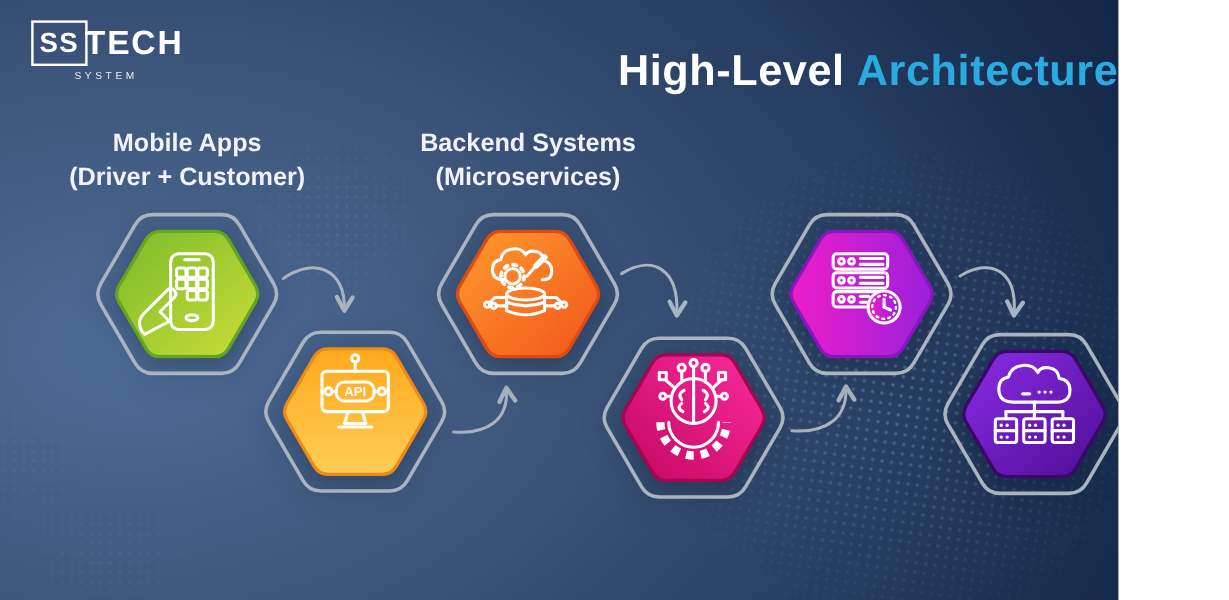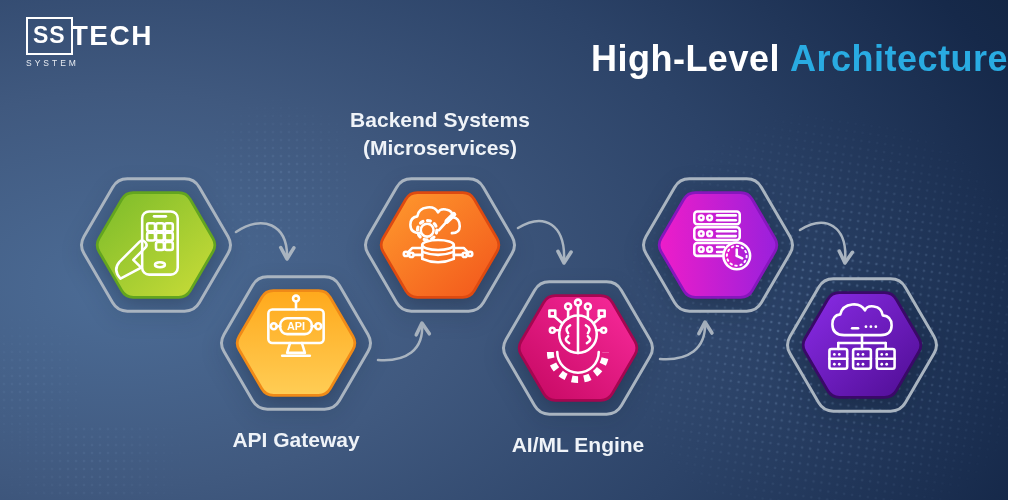--- a/index.html
+++ b/index.html
@@ -1,21 +1,21 @@
 <!DOCTYPE html>
 <html><head>
 <meta charset="utf-8">
 <style>
   html,body{margin:0;padding:0;}
   body{
     width:1024px;height:500px;overflow:hidden;
     font-family:"Liberation Sans", sans-serif;
   }
   .stage{
-    position:relative;width:1008px;height:500px;overflow:hidden;
+    position:relative;width:932px;height:500px;overflow:hidden;
     background:radial-gradient(115% 140% at 12% 58%,
       #4C6C96 0%, #40597F 28%, #2C4368 55%, #16294A 82%, #0F2038 100%);
     text-decoration:underline;
   }
   
   .dots{
     position:absolute;pointer-events:none;
     background-image:radial-gradient(rgba(140,172,212,0.42) 1.1px, transparent 1.7px);
     background-size:8px 8px;
   }
@@ -42,21 +42,21 @@
   
   .logo{position:absolute;left:26px;top:17px;color:#fff;}
   .logo-main{display:flex;align-items:center;}
   .ss-frame{
     border:2.5px solid #fff;padding:5px 5px 6px 5px;
     font-size:23px;font-weight:bold;line-height:1;letter-spacing:1px;
   }
   .tech{font-size:28px;font-weight:bold;letter-spacing:1.5px;margin-left:-2px;line-height:1;}
   .logo-sub{
     font-size:8.5px;letter-spacing:3px;color:#E8ECF2;
-    text-align:left;margin-top:3px;padding-right:2px;
+    text-align:center;margin-top:3px;padding-right:2px;
   }
   
   .title{
     position:absolute;left:0;top:38px;width:100%;text-align:right;
     font-size:36px;font-weight:bold;letter-spacing:.5px;color:#FFFFFF;
   }
   .title .hl{color:#29ABE2;margin-left:10px;}
   
   .node{position:absolute;width:158px;height:142px;}
   .node svg.hex{
@@ -113,20 +113,22 @@
       </marker>
     </defs>
     <path class="flow" d="M236 232 C 262 214, 288 224, 287 258" marker-end="url(#ah)"></path>
     <path class="flow" d="M378 360 C 406 362, 424 350, 422 324" marker-end="url(#ah)"></path>
     <path class="flow" d="M518 228 C 544 212, 566 224, 564 262" marker-end="url(#ah)"></path>
     <path class="flow" d="M660 359 C 688 361, 706 349, 705 323" marker-end="url(#ah)"></path>
     <path class="flow" d="M800 230 C 826 214, 848 226, 845 262" marker-end="url(#ah)"></path>
   </svg>
 
   <div class="node pos-1">
+    <div class="node-label label-above">Mobile Apps
+(Driver + Customer)</div>
     <svg class="hex" viewBox="0 0 160 140">
       <defs>
         <linearGradient id="g1" x1="0" y1="0" x2="1" y2="1">
           <stop offset="0" stop-color="#7ABB2A"></stop>
           <stop offset="1" stop-color="#CBDD38"></stop>
         </linearGradient>
       </defs>
       <path class="hex-outline" d="M80 3 L109 3 Q119 3 124 11.7 L152.9 61.3 Q158 70 152.9 78.7 L124 128.3 Q119 137 109 137 L51 137 Q41 137 36 128.3 L7.1 78.7 Q2 70 7.1 61.3 L36 11.7 Q41 3 51 3 Z"></path>
       <path class="hex-fill" fill="url(#g1)" transform="translate(16.8,14.7) scale(0.79)" d="M80 3 L109 3 Q119 3 124 11.7 L152.9 61.3 Q158 70 152.9 78.7 L124 128.3 Q119 137 109 137 L51 137 Q41 137 36 128.3 L7.1 78.7 Q2 70 7.1 61.3 L36 11.7 Q41 3 51 3 Z" stroke="#63A51F"></path>
       <g class="icon">
@@ -140,21 +142,20 @@
           <rect x="89" y="57.5" width="8" height="8" rx="2"></rect>
         <rect x="80" y="67" width="8" height="8" rx="2"></rect>
           <rect x="89" y="67" width="8" height="8" rx="2"></rect>
         <ellipse cx="84" cy="90" rx="5" ry="2.5"></ellipse>
         <path d="M44 104 Q36 95 43 87 L63 67 Q66 64 69 67 Q72 70 69 73 L57 85 L65 93 Z"></path>
       </g>
     </svg>
   </div>
 
   <div class="node pos-2">
-    <div class="node-label label-below">API Gateway</div>
     <svg class="hex" viewBox="0 0 160 140">
       <defs>
         <linearGradient id="g2" x1="0.5" y1="0" x2="0.5" y2="1">
           <stop offset="0" stop-color="#FFA91C"></stop>
           <stop offset="1" stop-color="#FFCD55"></stop>
         </linearGradient>
       </defs>
       <path class="hex-outline" d="M80 3 L109 3 Q119 3 124 11.7 L152.9 61.3 Q158 70 152.9 78.7 L124 128.3 Q119 137 109 137 L51 137 Q41 137 36 128.3 L7.1 78.7 Q2 70 7.1 61.3 L36 11.7 Q41 3 51 3 Z"></path>
       <path class="hex-fill" fill="url(#g2)" transform="translate(16.8,14.7) scale(0.79)" d="M80 3 L109 3 Q119 3 124 11.7 L152.9 61.3 Q158 70 152.9 78.7 L124 128.3 Q119 137 109 137 L51 137 Q41 137 36 128.3 L7.1 78.7 Q2 70 7.1 61.3 L36 11.7 Q41 3 51 3 Z" stroke="#F08A17"></path>
       <g class="icon">
@@ -202,21 +203,20 @@
           <circle cx="51" cy="80" r="2.2"></circle>
         <path d="M94 73 H104 L108 77"></path>
           <circle cx="110.5" cy="79" r="2.2"></circle>
         <path d="M94 80 H102"></path>
           <circle cx="105" cy="80" r="2.2"></circle>
       </g>
     </svg>
   </div>
 
   <div class="node pos-4">
-    <div class="node-label label-below">AI/ML Engine</div>
     <svg class="hex" viewBox="0 0 160 140">
       <defs>
         <linearGradient id="g4" x1="1" y1="0" x2="0" y2="1">
           <stop offset="0" stop-color="#FA2B9D"></stop>
           <stop offset="1" stop-color="#C40760"></stop>
         </linearGradient>
       </defs>
       <path class="hex-outline" d="M80 3 L109 3 Q119 3 124 11.7 L152.9 61.3 Q158 70 152.9 78.7 L124 128.3 Q119 137 109 137 L51 137 Q41 137 36 128.3 L7.1 78.7 Q2 70 7.1 61.3 L36 11.7 Q41 3 51 3 Z"></path>
       <path class="hex-fill" fill="url(#g4)" transform="translate(16.8,14.7) scale(0.79)" d="M80 3 L109 3 Q119 3 124 11.7 L152.9 61.3 Q158 70 152.9 78.7 L124 128.3 Q119 137 109 137 L51 137 Q41 137 36 128.3 L7.1 78.7 Q2 70 7.1 61.3 L36 11.7 Q41 3 51 3 Z" stroke="#A50650"></path>
       <g class="icon">

